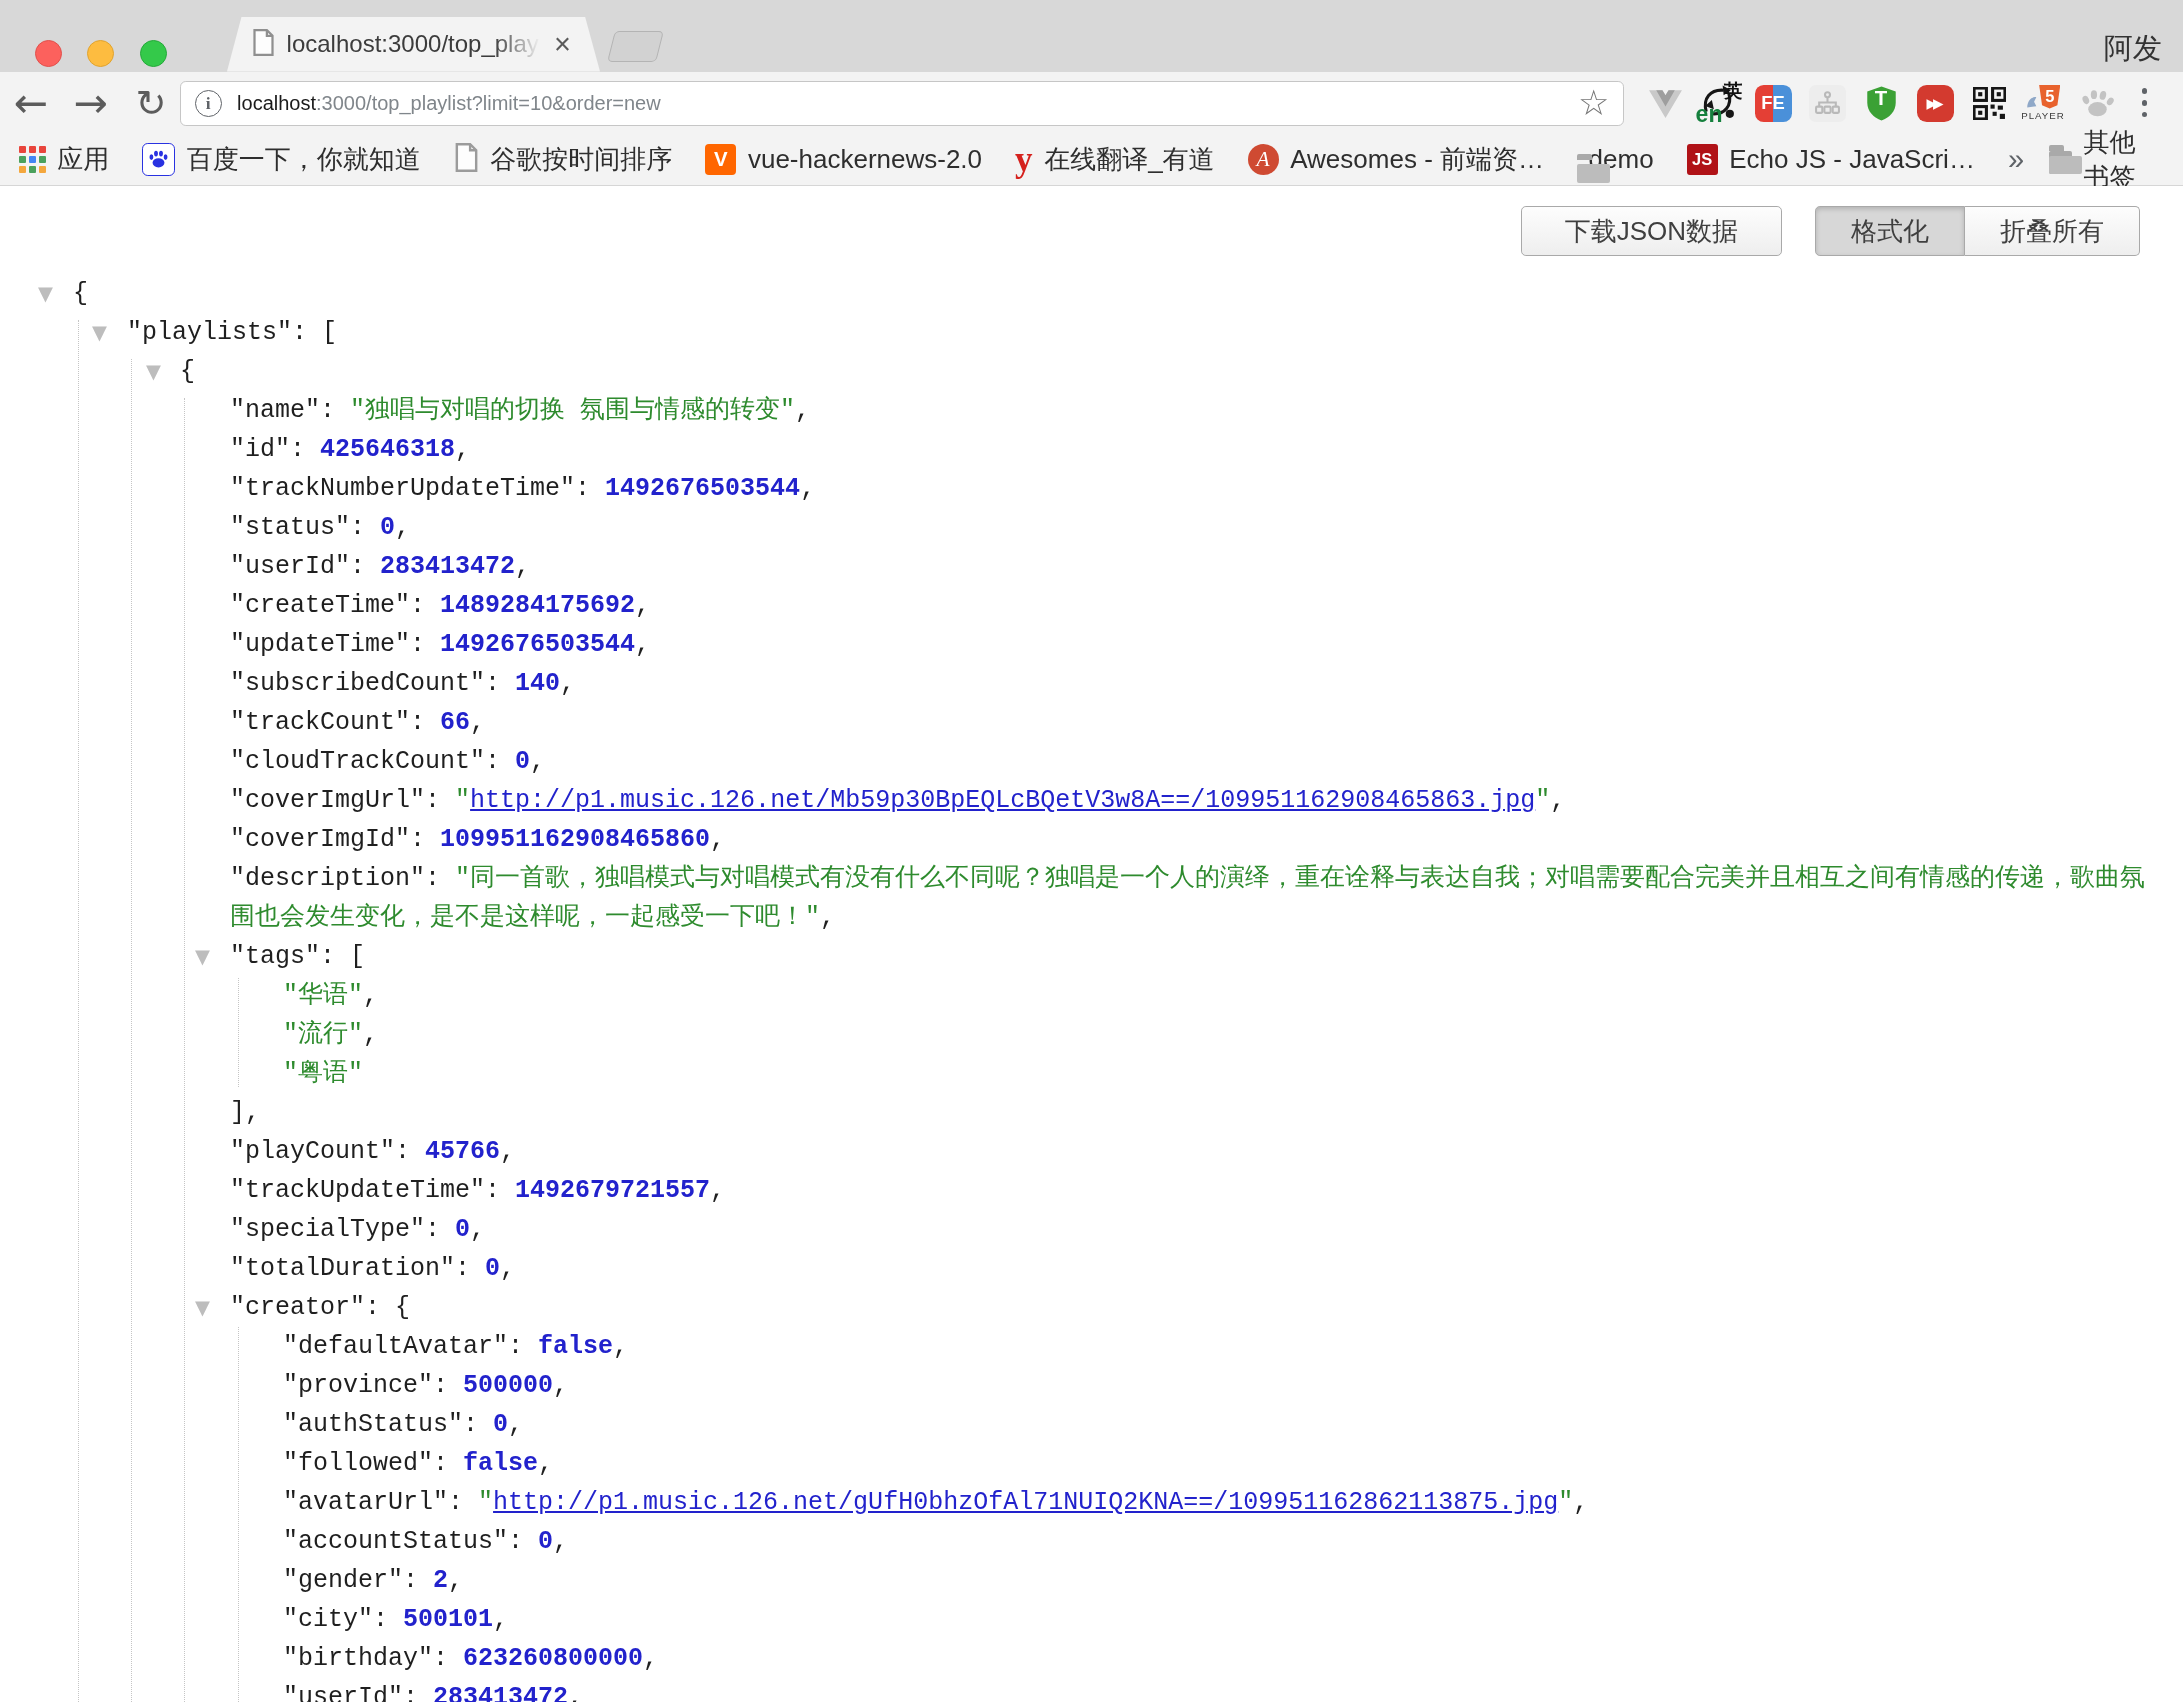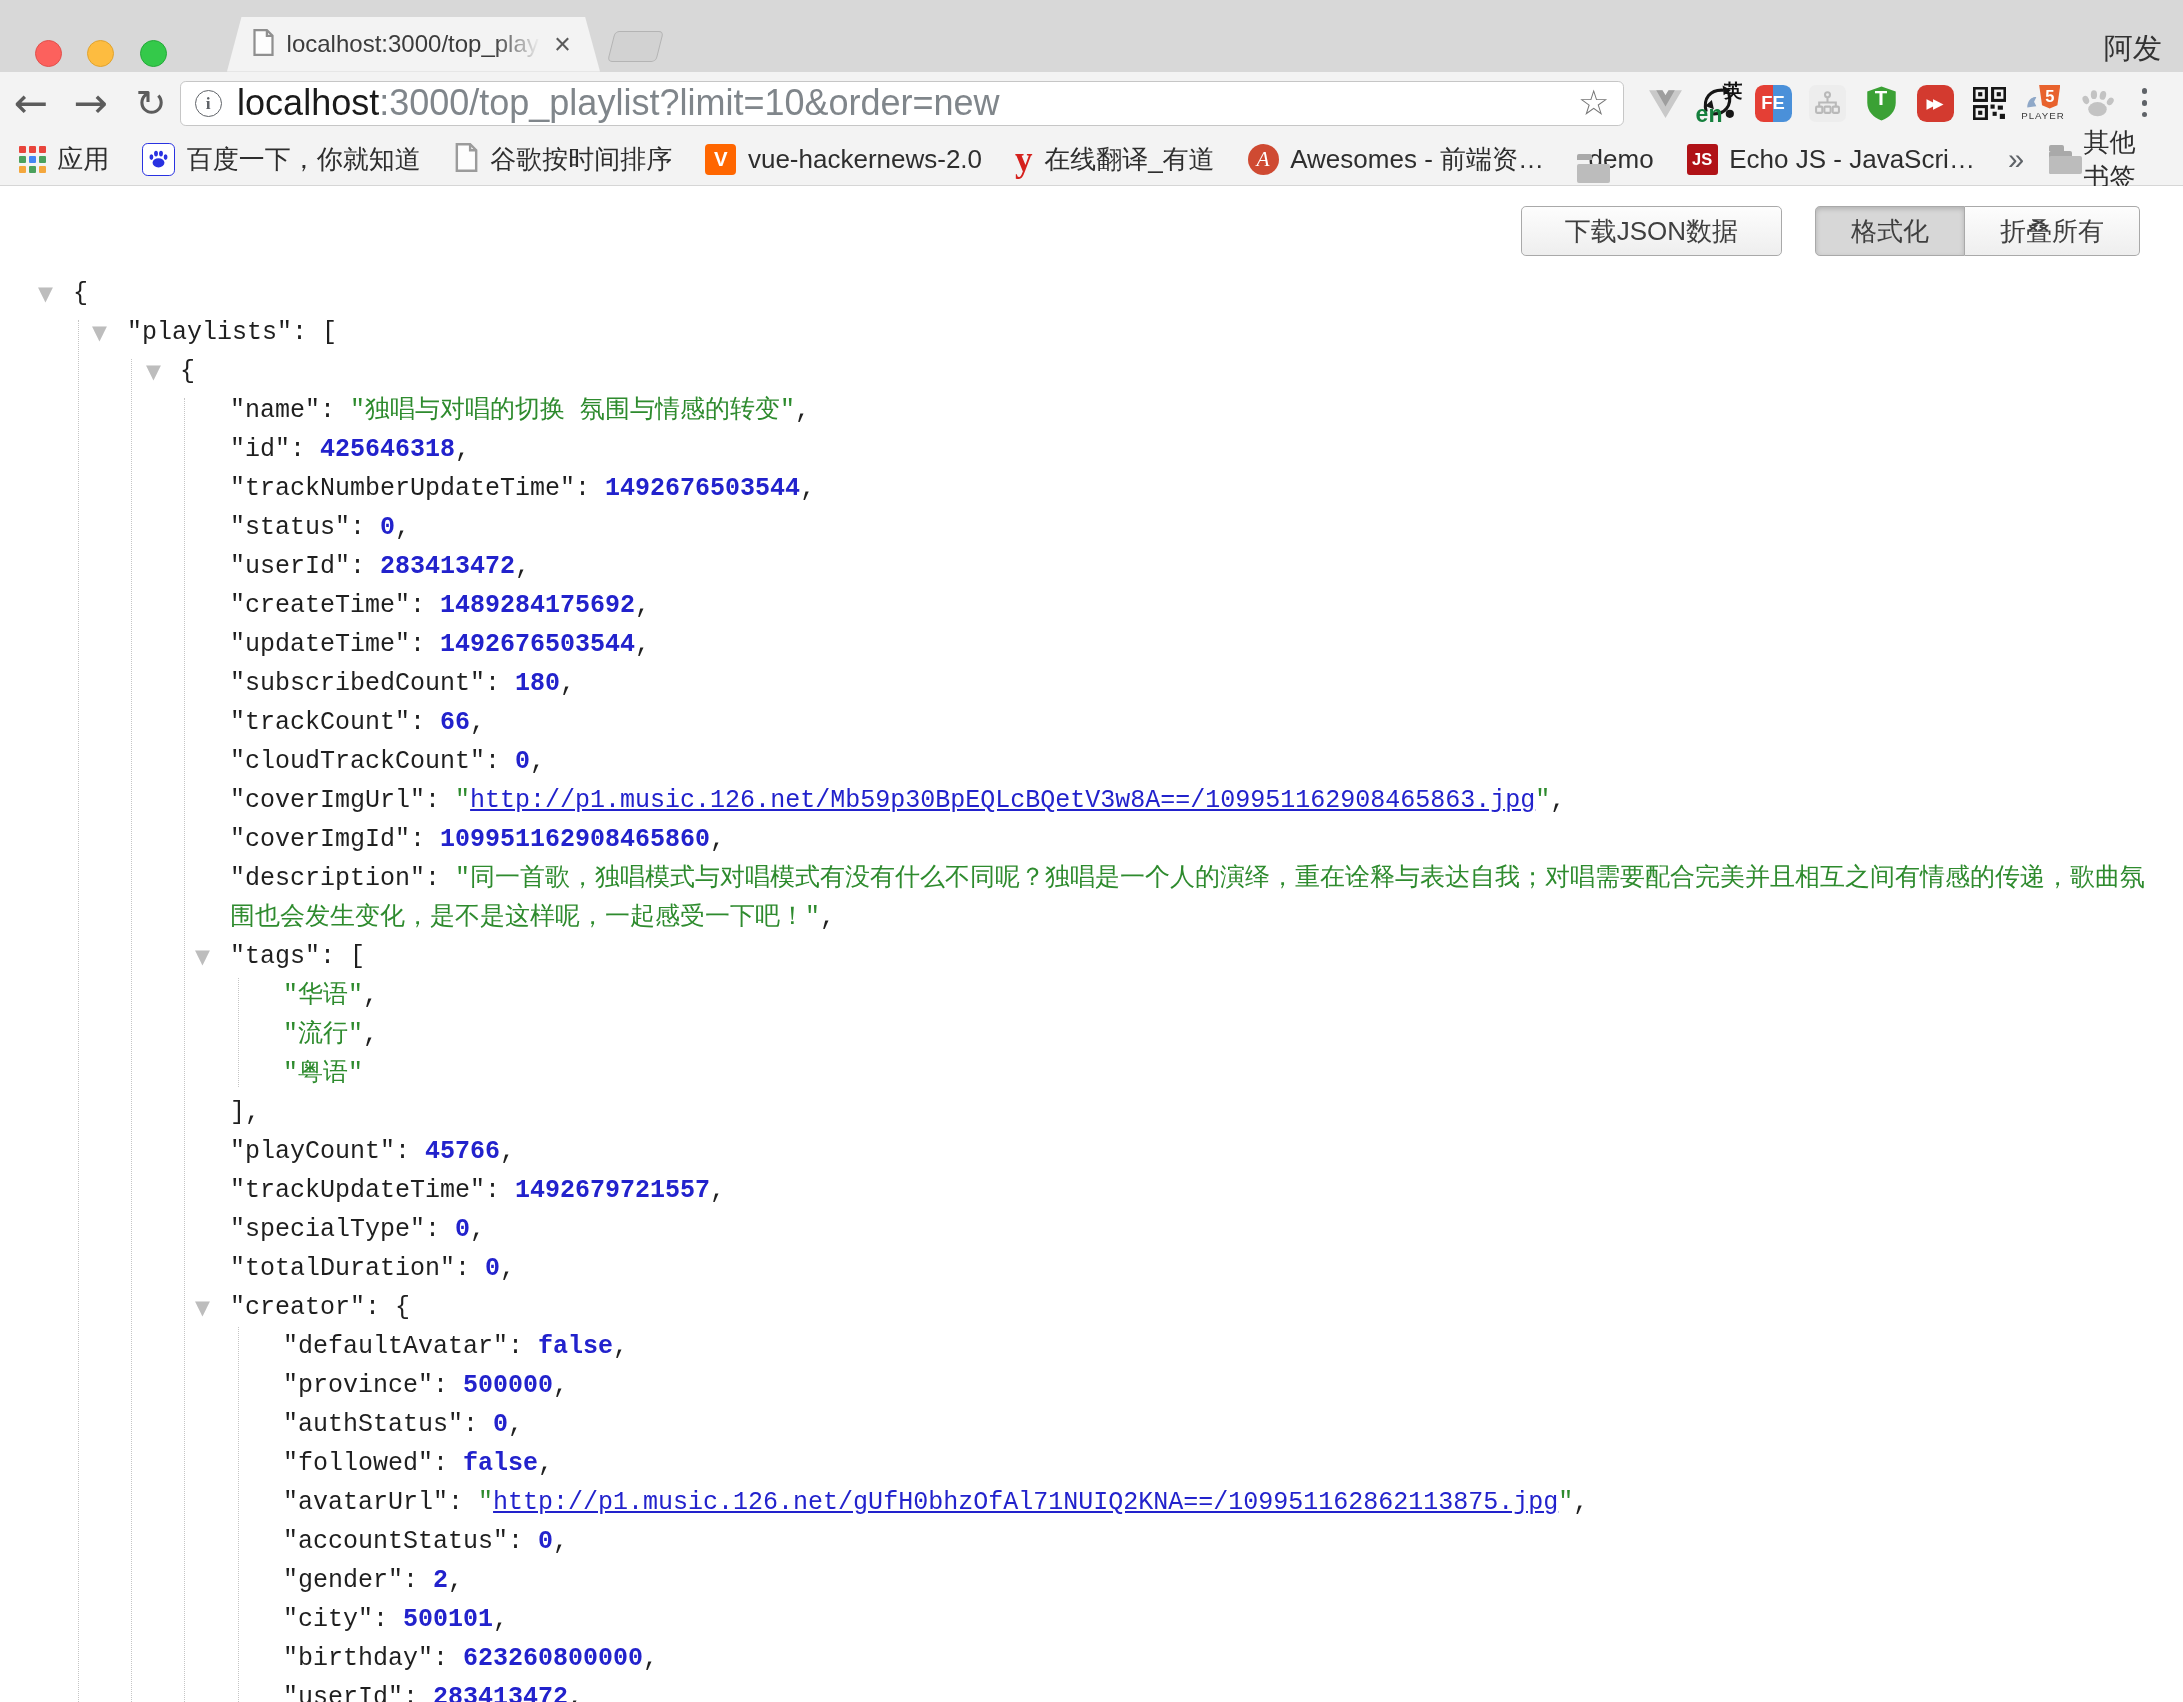--- a/index.html
+++ b/index.html
@@ -28,21 +28,21 @@
   .navbtn { position:absolute; top:0; height:62px; display:flex; align-items:center; justify-content:center;
             width:54px; font-family:"DejaVu Sans",sans-serif; color:#5c5c5c; }
   .nav-back { left:3.9px; font-size:41px; }
   .nav-fwd  { left:64px; font-size:41px; }
   .nav-reload { left:124px; font-size:37px; }
   .omnibox { position:absolute; left:180px; top:8.7px; width:1444px; height:45px; background:#fff;
              border:1.9px solid #c6c6c6; border-radius:5.8px; display:flex; align-items:center; padding:0 13.6px; }
   .info-ic { width:27px; height:27px; border:1.9px solid #5f6368; border-radius:50%; color:#5f6368;
              font-size:17.5px; font-weight:bold; display:flex; align-items:center; justify-content:center;
              font-family:"Liberation Serif",serif; flex:0 0 auto; }
-  .url { margin-left:15.5px; font-size:36px; white-space:nowrap; overflow:hidden; }
+  .url { margin-left:15.5px; font-size:20px; white-space:nowrap; overflow:hidden; }
   .url .host { color:#1b1b1b; }
   .url .rest { color:#80868b; }
   .omni-star { margin-left:auto; font-size:35px; color:#767676; font-family:"DejaVu Sans",sans-serif; }
   .ext-row { position:absolute; left:1638px; top:0; height:62px; display:flex; align-items:center; }
   .ext { width:54px; height:54px; display:flex; align-items:center; justify-content:center; position:relative; }
   .menu-dots { width:39px; height:54px; display:flex; flex-direction:column; align-items:center; justify-content:center; gap:5.8px; }
   .menu-dots i { width:5.8px; height:5.8px; border-radius:50%; background:#5f6368; }
 
   
   .tr-wrap { position:relative; width:43px; height:43px; }
@@ -307,21 +307,21 @@
         <div class="json-row" style="padding-left: 73px;"><span class="tri" style="left: 38px;">▼</span><span class="tk-p">{</span></div>
         <div class="json-row" style="padding-left: 127px;"><span class="tri" style="left: 92px;">▼</span><span class="tk-k">"playlists"</span><span class="tk-p">: [</span></div>
         <div class="json-row" style="padding-left: 180px;"><span class="tri" style="left: 146px;">▼</span><span class="tk-p">{</span></div>
         <div class="json-row" style="padding-left: 230px;"><span class="tk-k">"name"</span><span class="tk-p">: </span><span class="tk-s">"独唱与对唱的切换 氛围与情感的转变"</span><span class="tk-p">,</span></div>
         <div class="json-row" style="padding-left: 230px;"><span class="tk-k">"id"</span><span class="tk-p">: </span><span class="tk-n">425646318</span><span class="tk-p">,</span></div>
         <div class="json-row" style="padding-left: 230px;"><span class="tk-k">"trackNumberUpdateTime"</span><span class="tk-p">: </span><span class="tk-n">1492676503544</span><span class="tk-p">,</span></div>
         <div class="json-row" style="padding-left: 230px;"><span class="tk-k">"status"</span><span class="tk-p">: </span><span class="tk-n">0</span><span class="tk-p">,</span></div>
         <div class="json-row" style="padding-left: 230px;"><span class="tk-k">"userId"</span><span class="tk-p">: </span><span class="tk-n">283413472</span><span class="tk-p">,</span></div>
         <div class="json-row" style="padding-left: 230px;"><span class="tk-k">"createTime"</span><span class="tk-p">: </span><span class="tk-n">1489284175692</span><span class="tk-p">,</span></div>
         <div class="json-row" style="padding-left: 230px;"><span class="tk-k">"updateTime"</span><span class="tk-p">: </span><span class="tk-n">1492676503544</span><span class="tk-p">,</span></div>
-        <div class="json-row" style="padding-left: 230px;"><span class="tk-k">"subscribedCount"</span><span class="tk-p">: </span><span class="tk-n">180</span><span class="tk-p">,</span></div>
+        <div class="json-row" style="padding-left: 230px;"><span class="tk-k">"subscribedCount"</span><span class="tk-p">: </span><span class="tk-n">140</span><span class="tk-p">,</span></div>
         <div class="json-row" style="padding-left: 230px;"><span class="tk-k">"trackCount"</span><span class="tk-p">: </span><span class="tk-n">66</span><span class="tk-p">,</span></div>
         <div class="json-row" style="padding-left: 230px;"><span class="tk-k">"cloudTrackCount"</span><span class="tk-p">: </span><span class="tk-n">0</span><span class="tk-p">,</span></div>
         <div class="json-row" style="padding-left: 230px;"><span class="tk-k">"coverImgUrl"</span><span class="tk-p">: </span><span class="tk-s">"</span><a href="#" class="tk-l">http://p1.music.126.net/Mb59p30BpEQLcBQetV3w8A==/109951162908465863.jpg</a><span class="tk-s">"</span><span class="tk-p">,</span></div>
         <div class="json-row" style="padding-left: 230px;"><span class="tk-k">"coverImgId"</span><span class="tk-p">: </span><span class="tk-n">109951162908465860</span><span class="tk-p">,</span></div>
         <div class="json-row" style="padding-left: 230px;"><span class="tk-k">"description"</span><span class="tk-p">: </span><span class="tk-s">"同一首歌，独唱模式与对唱模式有没有什么不同呢？独唱是一个人的演绎，重在诠释与表达自我；对唱需要配合完美并且相互之间有情感的传递，歌曲氛围也会发生变化，是不是这样呢，一起感受一下吧！"</span><span class="tk-p">,</span></div>
         <div class="json-row" style="padding-left: 230px;"><span class="tri" style="left: 195px;">▼</span><span class="tk-k">"tags"</span><span class="tk-p">: [</span></div>
         <div class="json-row" style="padding-left: 283px;"><span class="tk-s">"华语"</span><span class="tk-p">,</span></div>
         <div class="json-row" style="padding-left: 283px;"><span class="tk-s">"流行"</span><span class="tk-p">,</span></div>
         <div class="json-row" style="padding-left: 283px;"><span class="tk-s">"粤语"</span></div>
         <div class="json-row" style="padding-left: 230px;"><span class="tk-p">],</span></div>

